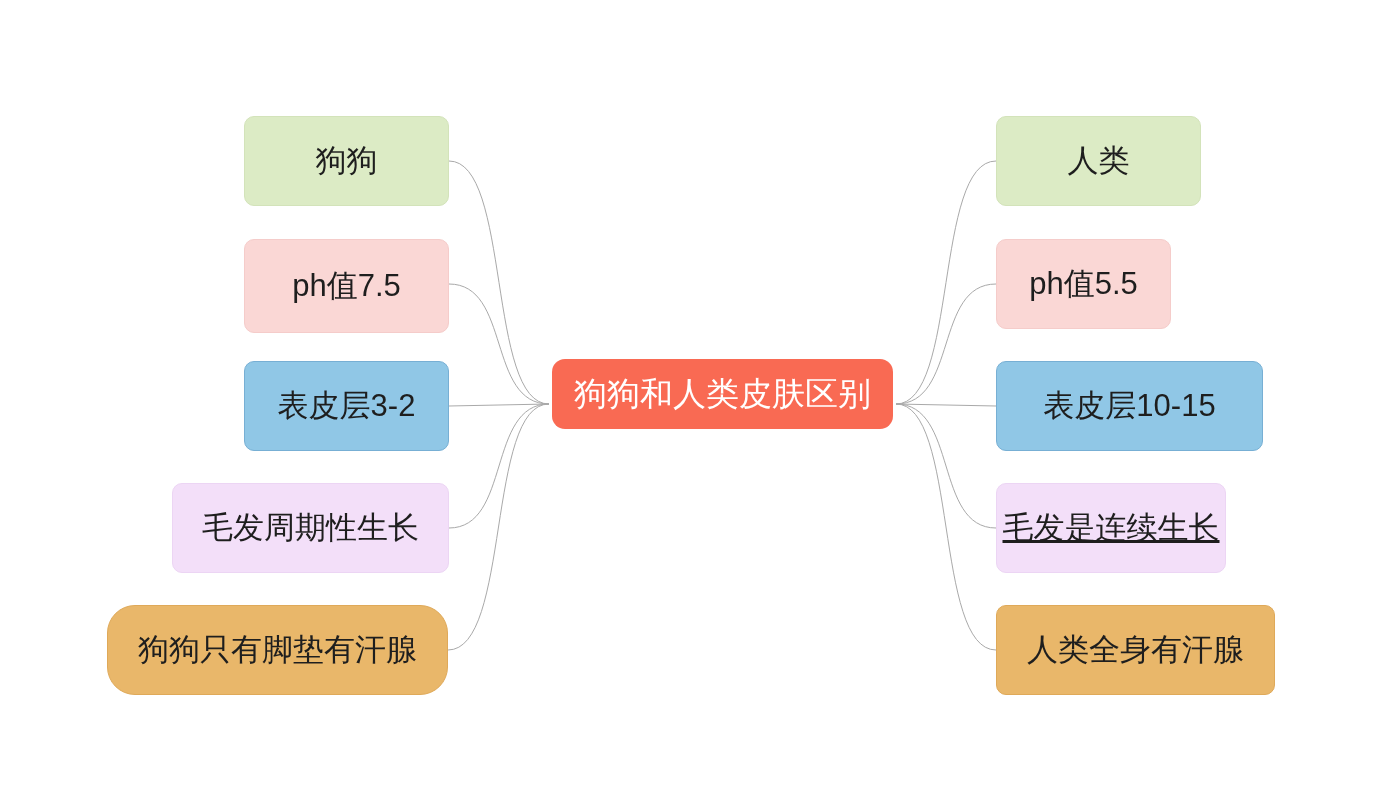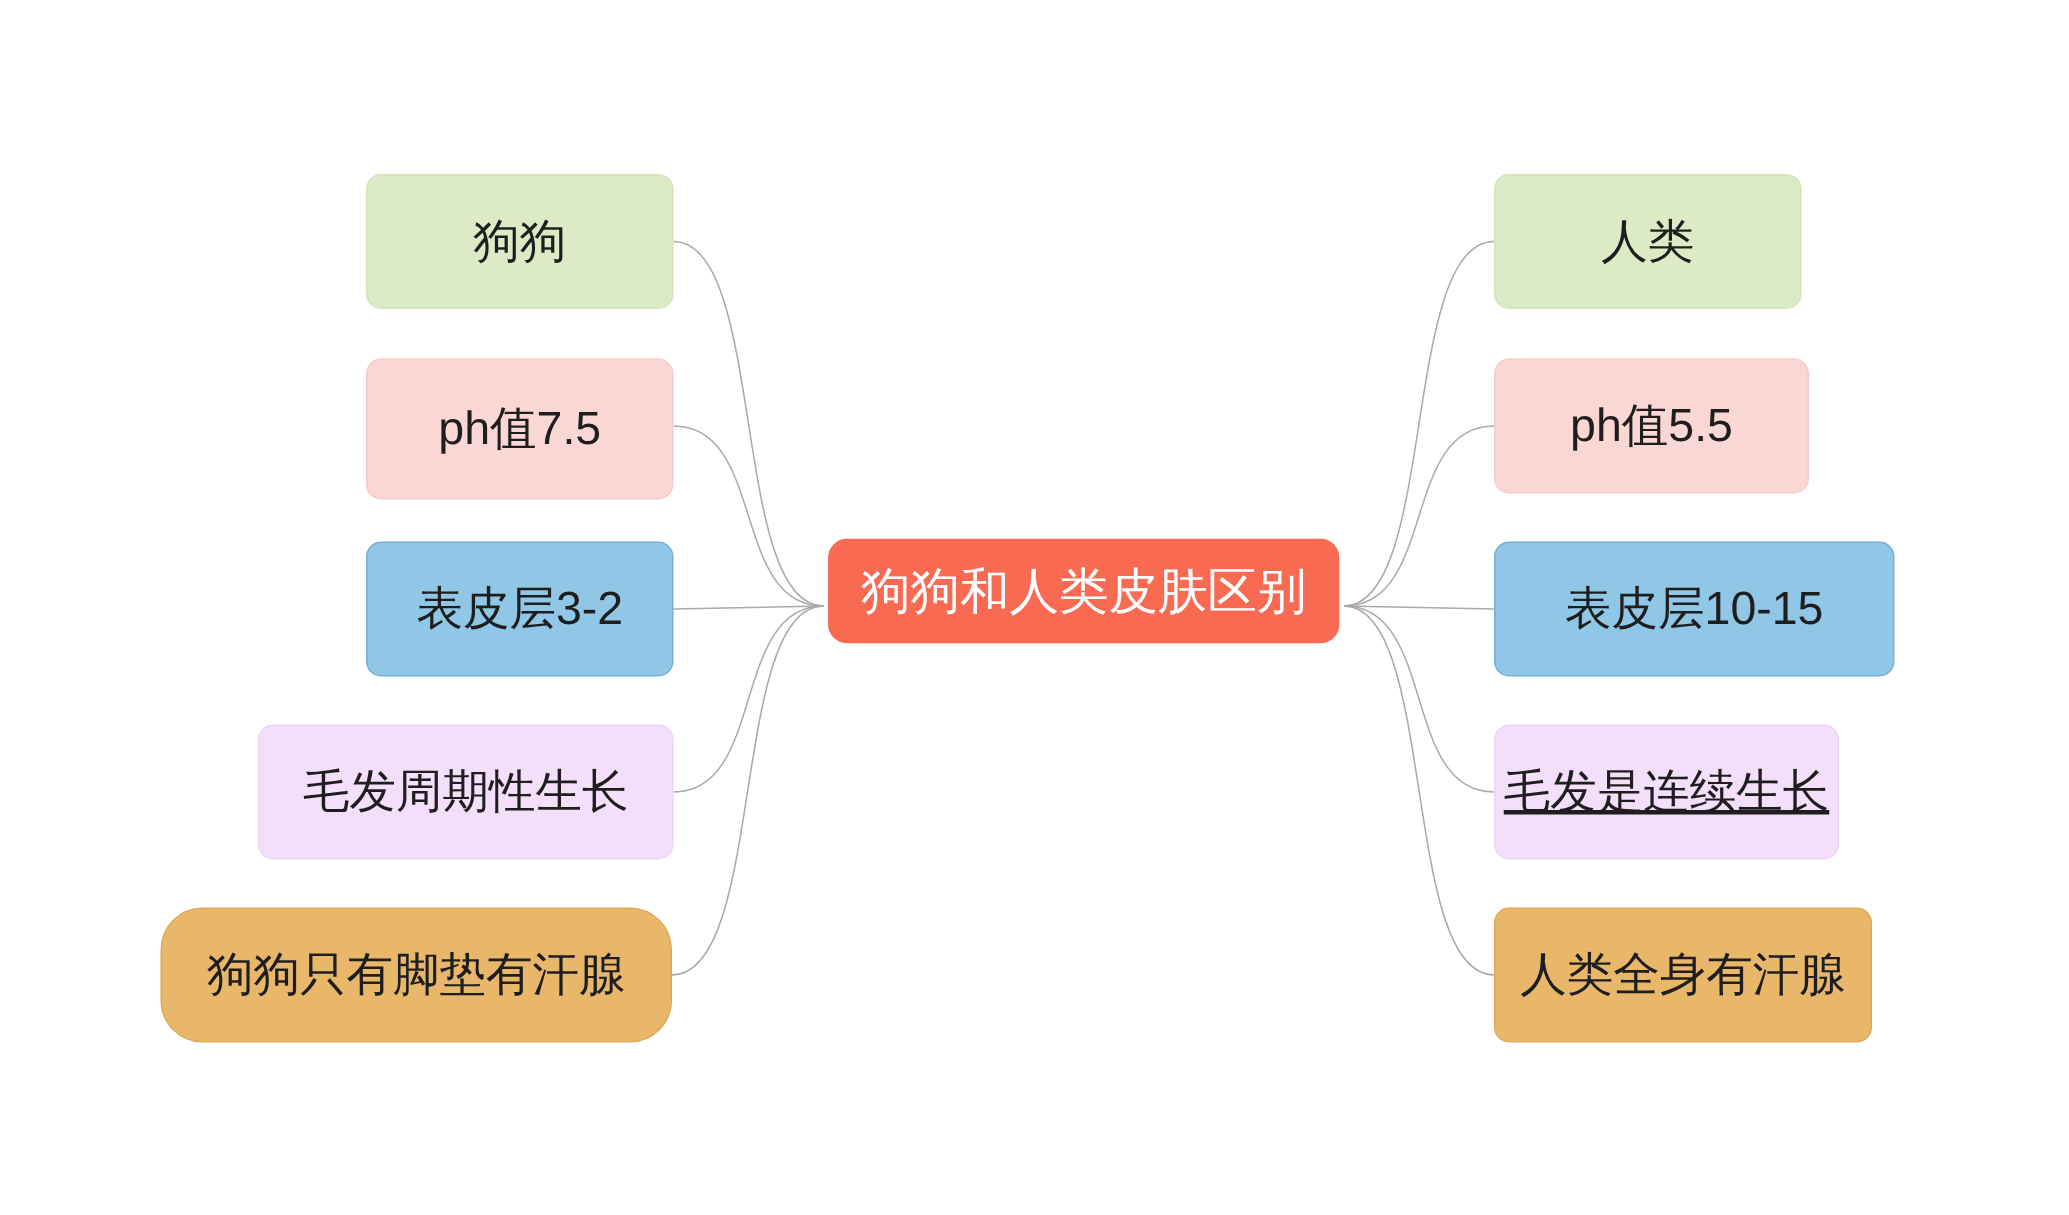--- a/index.html
+++ b/index.html
@@ -79,26 +79,26 @@
         <span>毛发周期性生长</span>
       </div>
       <div class="node" style="left: 107px; top: 605px; width: 341px; height: 90px; background: rgb(233, 183, 106); border-color: rgb(223, 169, 89); border-radius: 28px;">
         <span>狗狗只有脚垫有汗腺</span>
       </div>
     </div>
   <div id="right-branch">
       <div class="node" style="left: 996px; top: 116px; width: 205px; height: 90px; background: rgb(220, 235, 197); border-color: rgb(211, 227, 186);">
         <span>人类</span>
       </div>
-      <div class="node" style="left: 996px; top: 239px; width: 210px; height: 90px; background: rgb(250, 215, 213); border-color: rgb(245, 204, 202);">
+      <div class="node" style="left: 996px; top: 239px; width: 175px; height: 90px; background: rgb(250, 215, 213); border-color: rgb(245, 204, 202);">
         <span>ph值5.5</span>
       </div>
       <div class="node" style="left: 996px; top: 361px; width: 267px; height: 90px; background: rgb(144, 199, 230); border-color: rgb(119, 175, 212);">
         <span>表皮层10-15</span>
       </div>
       <div class="node" style="left: 996px; top: 483px; width: 230px; height: 90px; background: rgb(243, 223, 249); border-color: rgb(236, 213, 244); text-decoration: underline;">
         <span>毛发是连续生长</span>
       </div>
-      <div class="node" style="left: 996px; top: 605px; width: 252px; height: 90px; background: rgb(233, 183, 106); border-color: rgb(223, 169, 89);">
+      <div class="node" style="left: 996px; top: 605px; width: 279px; height: 90px; background: rgb(233, 183, 106); border-color: rgb(223, 169, 89);">
         <span>人类全身有汗腺</span>
       </div>
     </div>
 </div>
 
 </body></html>

